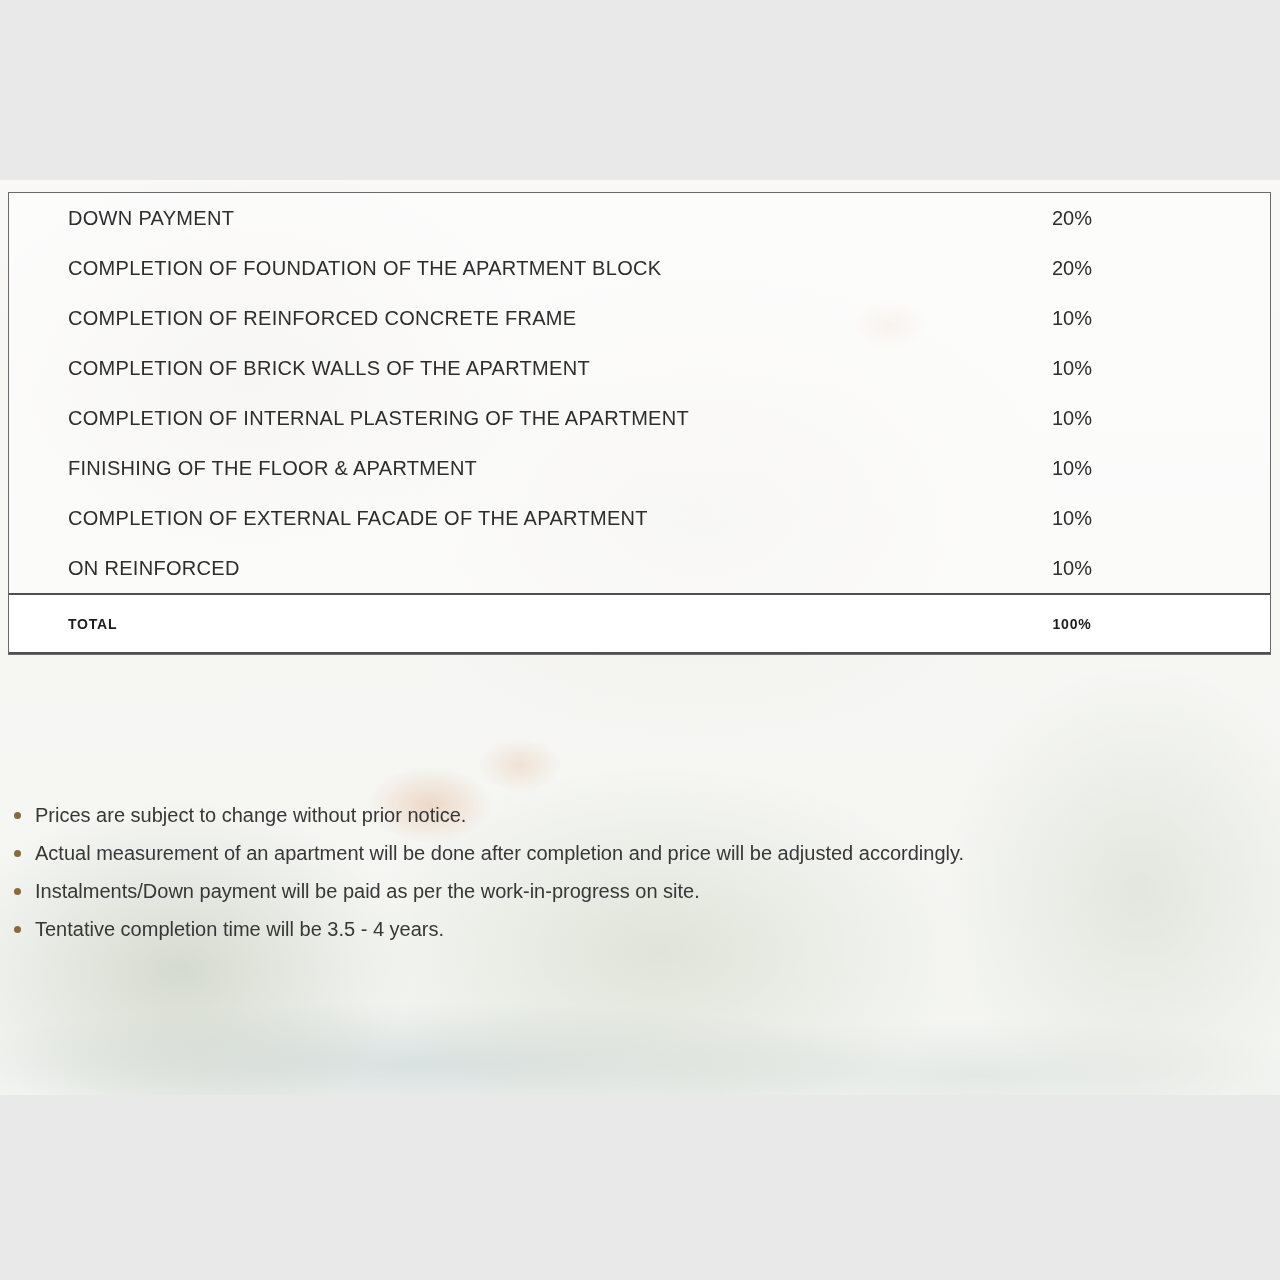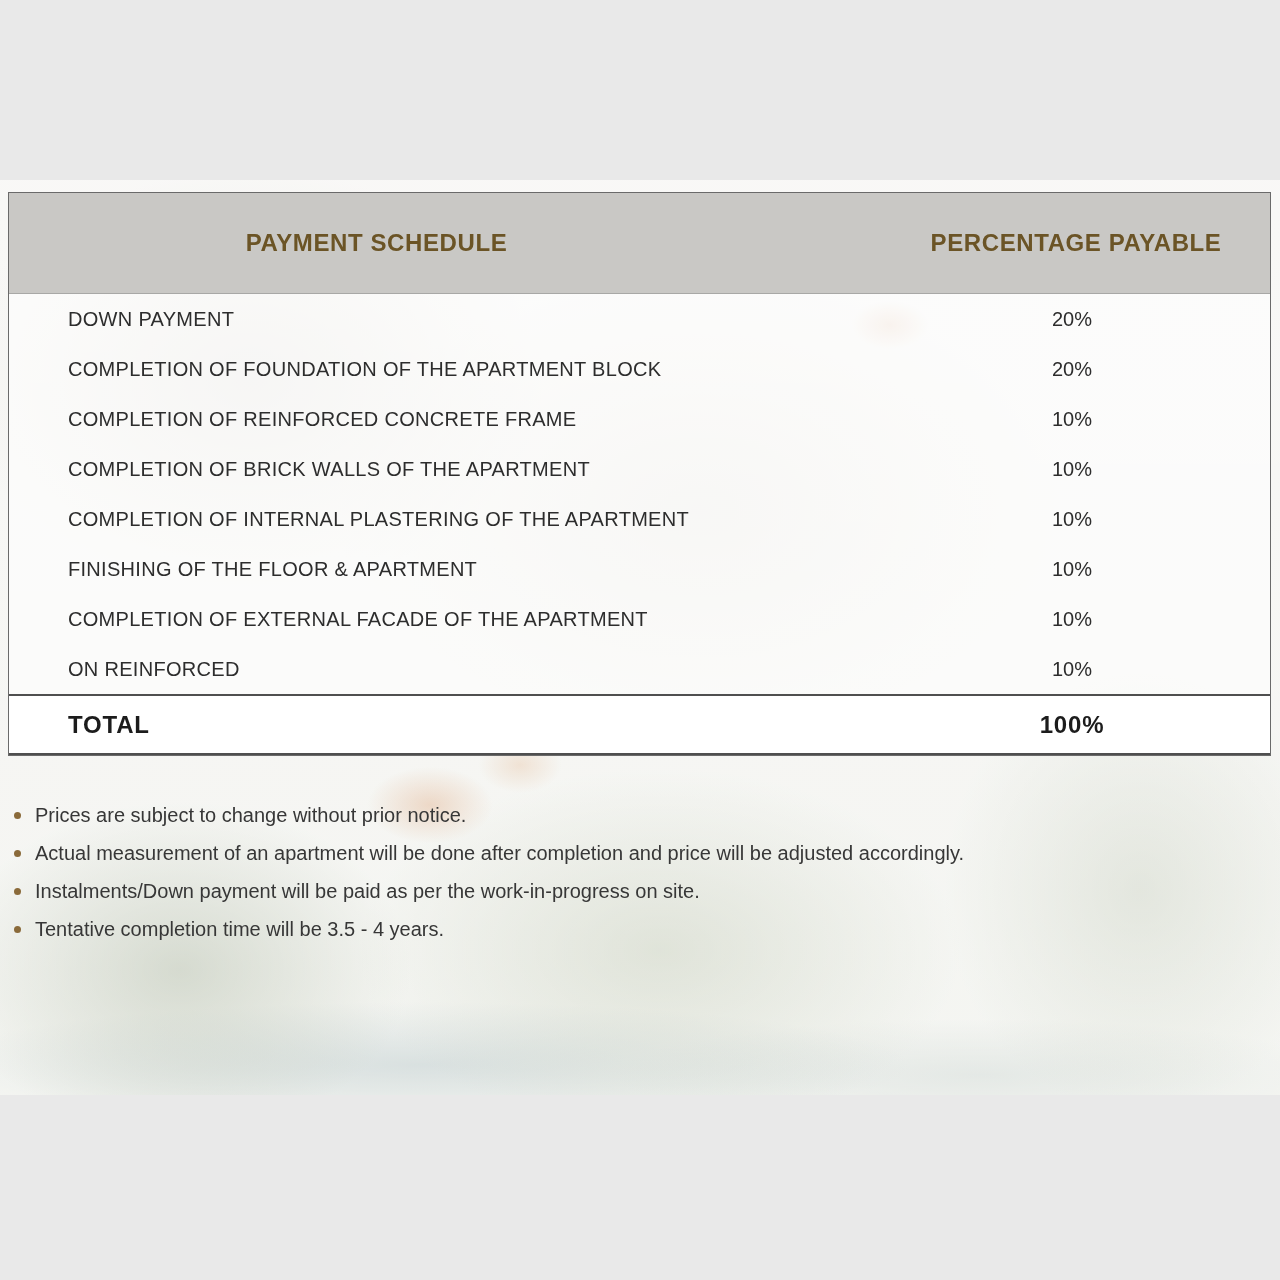--- a/index.html
+++ b/index.html
@@ -58,21 +58,21 @@
   .cell-value {
     position:absolute; left:913px; width:300px; top:50%; transform:translateY(-50%);
     text-align:center; font-size:20px; color:#2d2d2d;
   }
 
   .t-total {
     position:relative; height:57px; background:#ffffff;
     border-top:2px solid #4f4f4f; border-bottom:2px solid #4f4f4f;
   }
   .t-total .cell-label, .t-total .cell-value {
-    font-weight:bold; font-size:24px; color:#1c1c1c; letter-spacing:0.8px;
+    font-weight:bold; font-size:14px; color:#1c1c1c; letter-spacing:0.8px;
   }
 
   
   .notes { position:absolute; left:8px; top:800px; width:1180px; }
   .notes-title {
     margin:0 0 12px 0; font-size:46px; line-height:56px;
     font-weight:bold; color:#3c3c3c; letter-spacing:0.5px;
   }
   .note-item { display:flex; margin-bottom:7px; }
   .bullet {
@@ -83,24 +83,20 @@
   .note-text {
     font-size:20px; line-height:31px; color:#373737; width:1020px;
   }
 </style>
 </head>
 <body>
 
 <div class="photo-layer"></div>
 
 <div class="table-card">
-  <div class="t-header">
-    <div class="th-cell th-left">PAYMENT SCHEDULE</div>
-    <div class="th-cell th-right">PERCENTAGE PAYABLE</div>
-  </div>
 
   <div class="t-body">
   <div class="t-row">
     <span class="cell-label">DOWN PAYMENT</span>
     <span class="cell-value">20%</span>
   </div>
 
   <div class="t-row">
     <span class="cell-label">COMPLETION OF FOUNDATION OF THE APARTMENT BLOCK</span>
     <span class="cell-value">20%</span>

